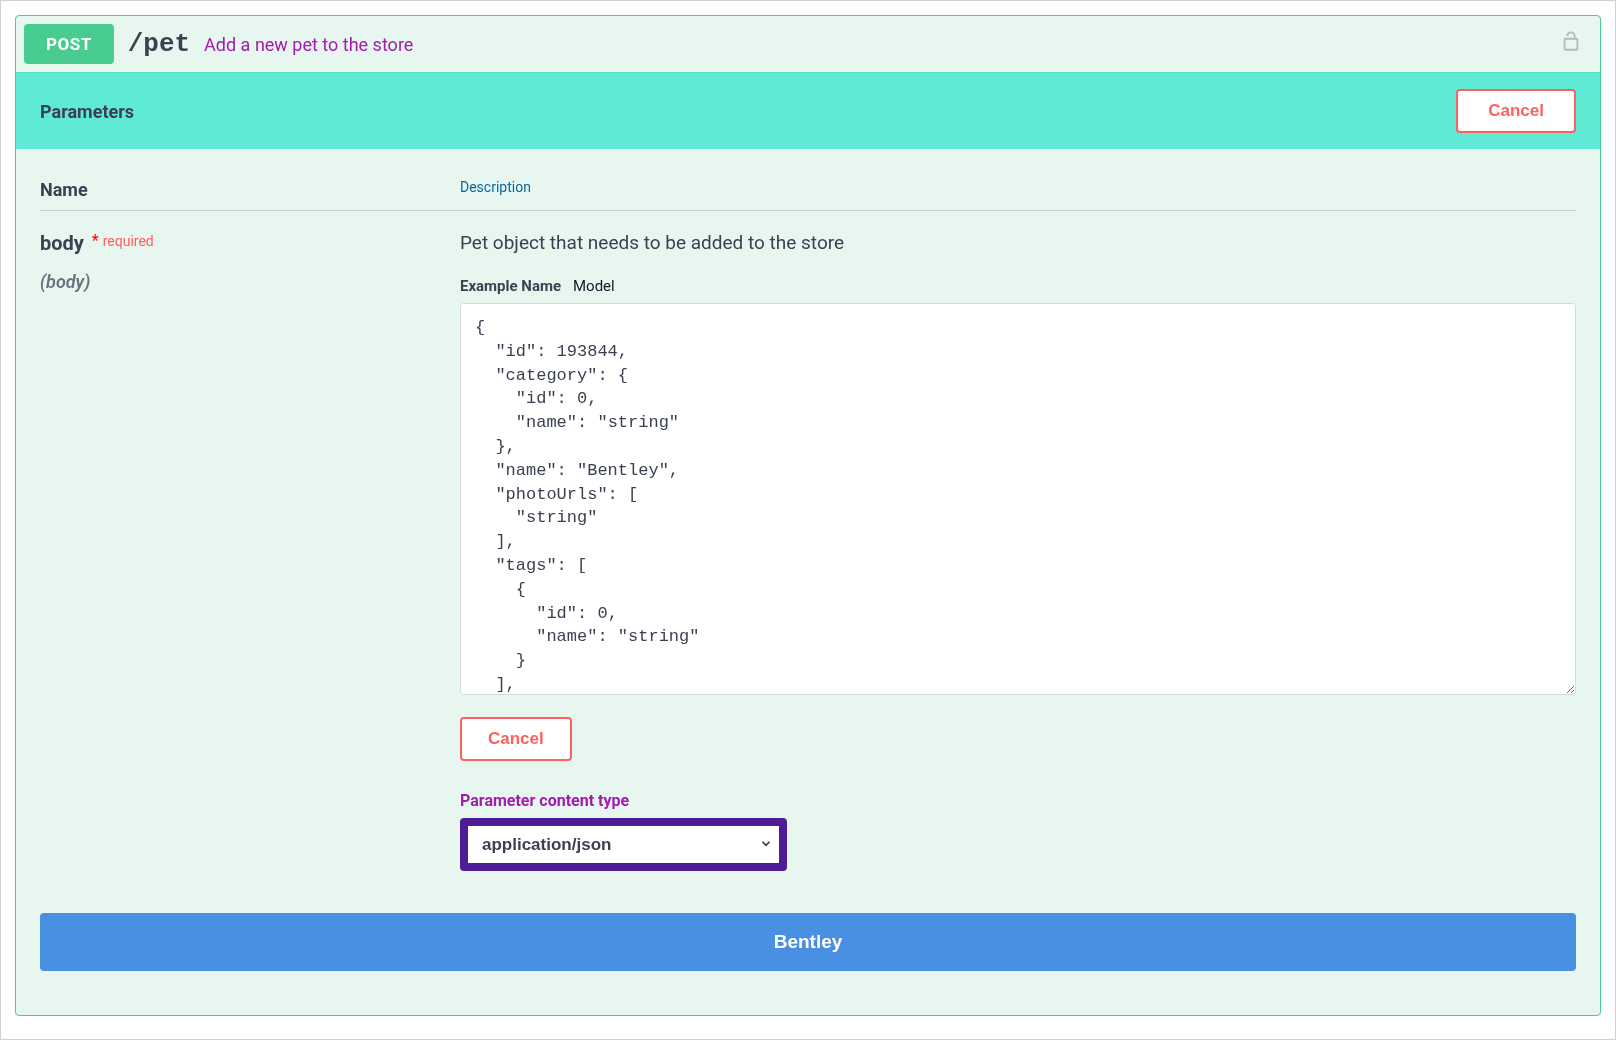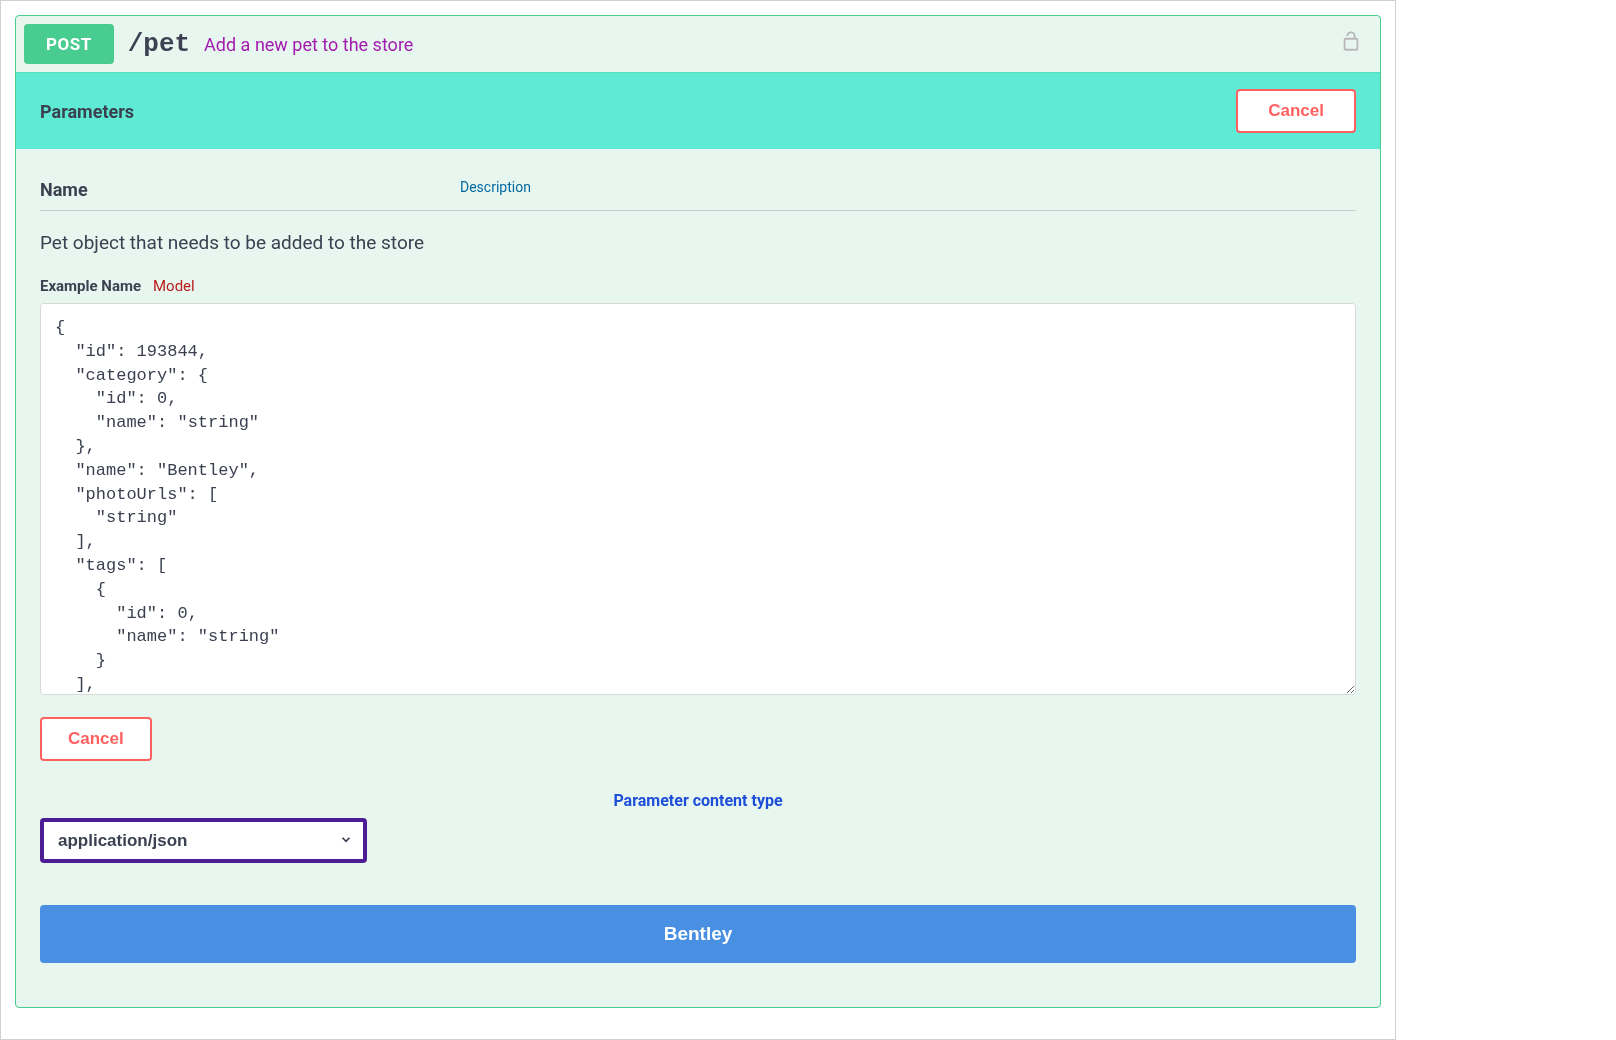--- a/index.html
+++ b/index.html
@@ -7,21 +7,21 @@
       padding: 0;
       box-sizing: border-box;
     }
     body {
       font-family: -apple-system, BlinkMacSystemFont, "Segoe UI", Roboto, "Helvetica Neue", Arial, sans-serif;
       background: #fff;
       padding: 0;
     }
     .outer-container {
       border: 1px solid #d0d0d0;
-      width: 1396px;
+      width: 1616px;
       height: 1040px;
       overflow: hidden;
     }
     .opblock {
       margin: 14px;
       border: 1px solid #49cc90;
       border-radius: 4px;
       background: #e8f6f0;
       overflow: hidden;
     }
@@ -146,21 +146,21 @@
       margin-bottom: 8px;
     }
     .tab-example {
       font-weight: 700;
       font-size: 15px;
       color: #3b4151;
       margin-right: 8px;
     }
     .tab-model {
       font-size: 15px;
-      color: #b91c1c;
+      color: #0f172a;
     }
     .code-textarea {
       width: 100%;
       height: 392px;
       background: #fff;
       border: 1px solid #d9d9d9;
       border-radius: 4px;
       padding: 12px 14px;
       font-family: "Courier New", monospace;
       font-size: 17px;
@@ -176,35 +176,34 @@
       font-weight: 700;
       font-size: 17px;
       padding: 10px 26px;
       border-radius: 4px;
       cursor: pointer;
       margin-top: 18px;
     }
     .content-type-label {
       font-weight: 700;
       font-size: 16px;
-      color: #1d4ed8;
+      color: #a21caf;
       margin-top: 30px;
       margin-bottom: 8px;
-      text-align: center;
     }
     .content-type-select-wrapper {
       position: relative;
       display: inline-block;
     }
     .content-type-select {
       appearance: none;
       -webkit-appearance: none;
       -moz-appearance: none;
       background: #fff;
-      border: 4px solid #4c1d95;
+      border: 8px solid #4c1d95;
       border-radius: 4px;
       padding: 9px 52px 9px 14px;
       font-weight: 700;
       font-size: 17px;
       color: #3b4151;
       width: 327px;
       cursor: pointer;
     }
     .select-chevron {
       position: absolute;
@@ -250,20 +249,28 @@
       <button class="cancel-btn-top">Cancel</button>
     </div>
 
     <div class="body-section">
       <div class="param-table-header">
         <div class="col-name">Name</div>
         <div class="col-desc">Description</div>
       </div>
 
       <div class="param-row">
+        <div class="param-left">
+          <div>
+            <span class="param-name">body</span>
+            <span class="required-star">&nbsp;*</span>
+            <span class="required-text">required</span>
+          </div>
+          <div class="param-in">(body)</div>
+        </div>
 
         <div class="param-right">
           <div class="param-desc-text">Pet object that needs to be added to the store</div>
           <div class="tabs-line">
             <span class="tab-example">Example Name</span>
             <span class="tab-model">Model</span>
           </div>
           <textarea class="code-textarea" style="">{
   "id": 193844,
   "category": {

